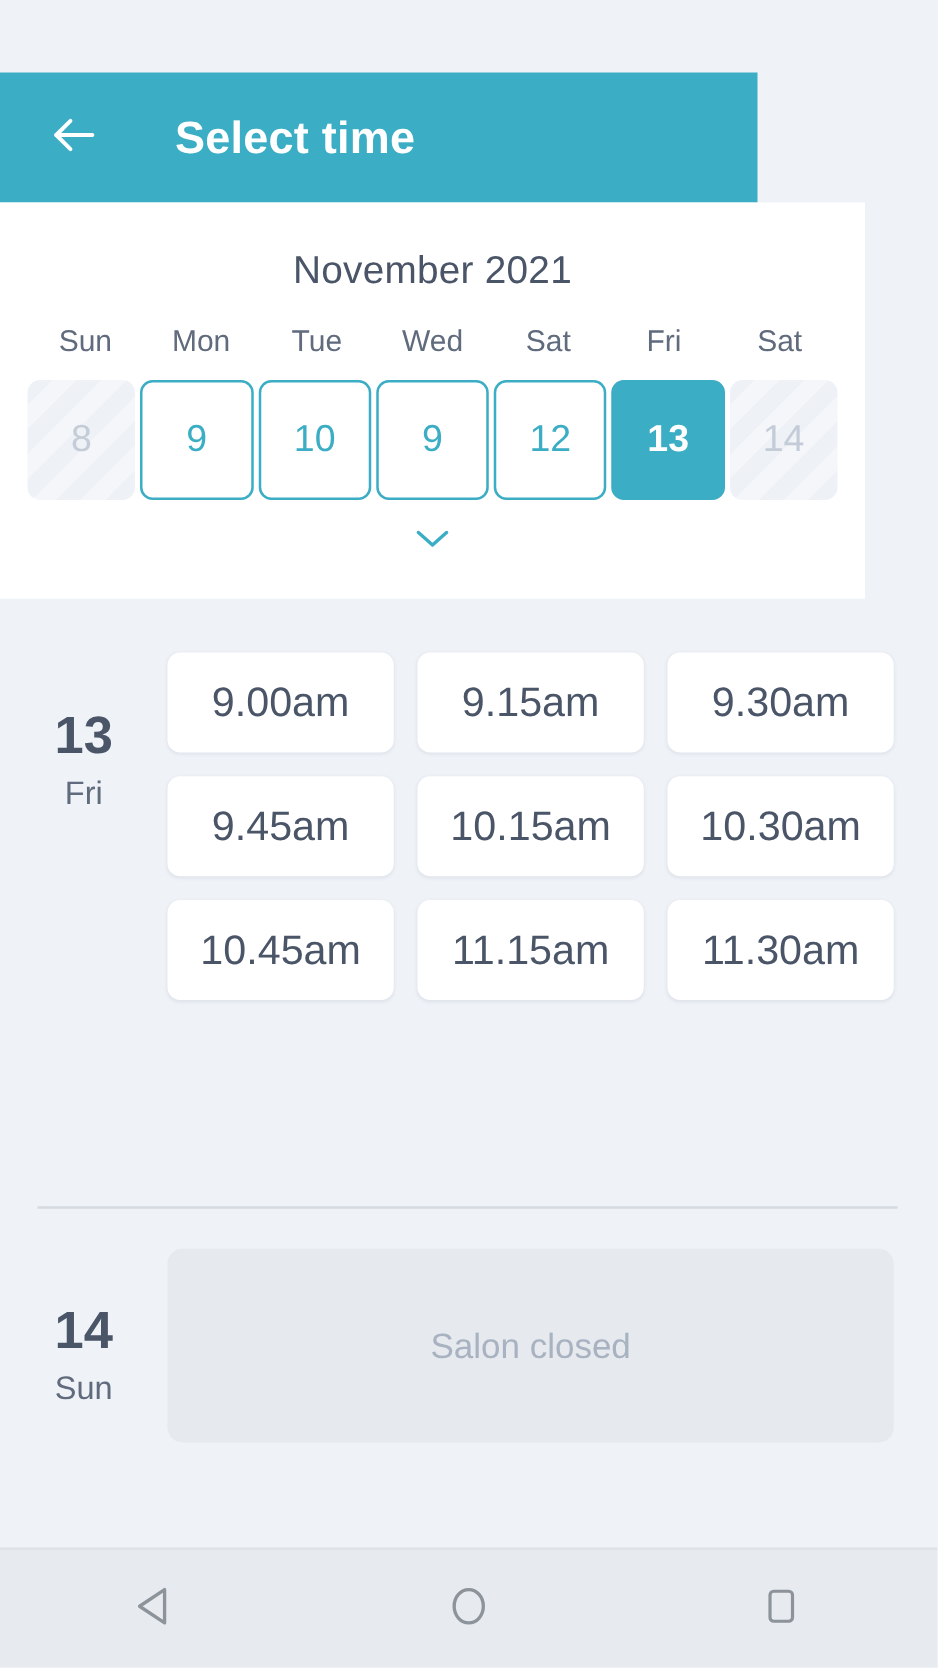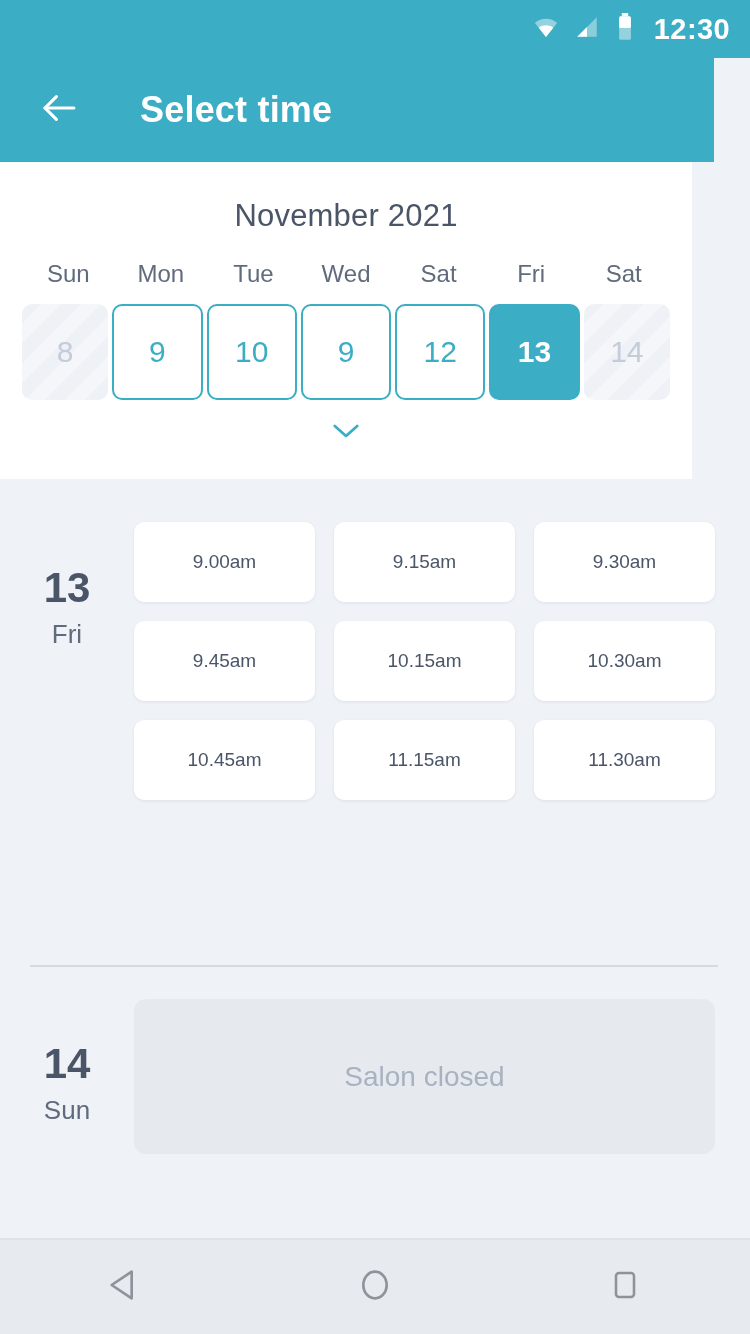--- a/index.html
+++ b/index.html
@@ -40,21 +40,21 @@
     font-weight: bold;
     letter-spacing: 0.4px;
     line-height: 1;
     margin-left: 4px;
   }
 
   
   .appbar {
     position: absolute;
     top: 58px; left: 0;
-    width: 714px;
+    width: 606px;
     height: 104px;
     background: #3badc4;
     display: flex;
     align-items: center;
   }
   .back-btn {
     width: 74px;
     height: 74px;
     margin-left: 22px;
     display: flex;
@@ -188,21 +188,21 @@
     gap: 19px 19px;
     padding-right: 35px;
   }
   .slot {
     height: 80px;
     background: #ffffff;
     border-radius: 10px;
     display: flex;
     align-items: center;
     justify-content: center;
-    font-size: 19px;
+    font-size: 33px;
     color: #4a5568;
     box-shadow: 0 1px 3px rgba(70,90,120,0.10);
     cursor: pointer;
   }
 
   .divider {
     position: absolute;
     left: 30px;
     top: 486px;
     width: 688px;
@@ -251,42 +251,20 @@
     align-items: center;
     justify-content: center;
     cursor: pointer;
   }
 </style>
 </head>
 <body>
 
 <div class="phone">
 
-  <div class="statusbar">
-    <span class="status-icon">
-      <svg width="28" height="28" viewBox="0 0 24 24">
-        <path d="M12 20.5 L2.5 8.5 C5.2 6.3 8.5 5 12 5 C15.5 5 18.8 6.3 21.5 8.5 Z" fill="#ffffff" opacity="0.45"></path>
-        <path d="M12 20.5 L5.8 12.6 C7.6 11.3 9.7 10.6 12 10.6 C14.3 10.6 16.4 11.3 18.2 12.6 Z" fill="#ffffff"></path>
-      </svg>
-    </span>
-    <span class="status-icon">
-      <svg width="26" height="26" viewBox="0 0 24 24">
-        <path d="M21 3 L21 21 L3 21 Z" fill="#ffffff" opacity="0.4"></path>
-        <path d="M12 12 L12 21 L3 21 Z" fill="#ffffff"></path>
-      </svg>
-    </span>
-    <span class="status-icon">
-      <svg width="22" height="30" viewBox="0 0 16 28">
-        <rect x="5" y="1" width="6" height="3" fill="#ffffff"></rect>
-        <rect x="2.5" y="4" width="11" height="22" rx="1.5" fill="#ffffff" opacity="0.45"></rect>
-        <rect x="2.5" y="4" width="11" height="11" rx="1.5" fill="#ffffff"></rect>
-      </svg>
-    </span>
-    <span class="status-time">12:30</span>
-  </div>
 
   <div class="appbar">
     <div class="back-btn">
       <span>
         <svg width="42" height="42" viewBox="0 0 24 24" fill="none" stroke="#ffffff" stroke-width="1.8" stroke-linecap="round" stroke-linejoin="round">
           <line x1="20.5" y1="12" x2="4" y2="12"></line>
           <polyline points="10.5,5.5 4,12 10.5,18.5"></polyline>
         </svg>
       </span>
     </div>

